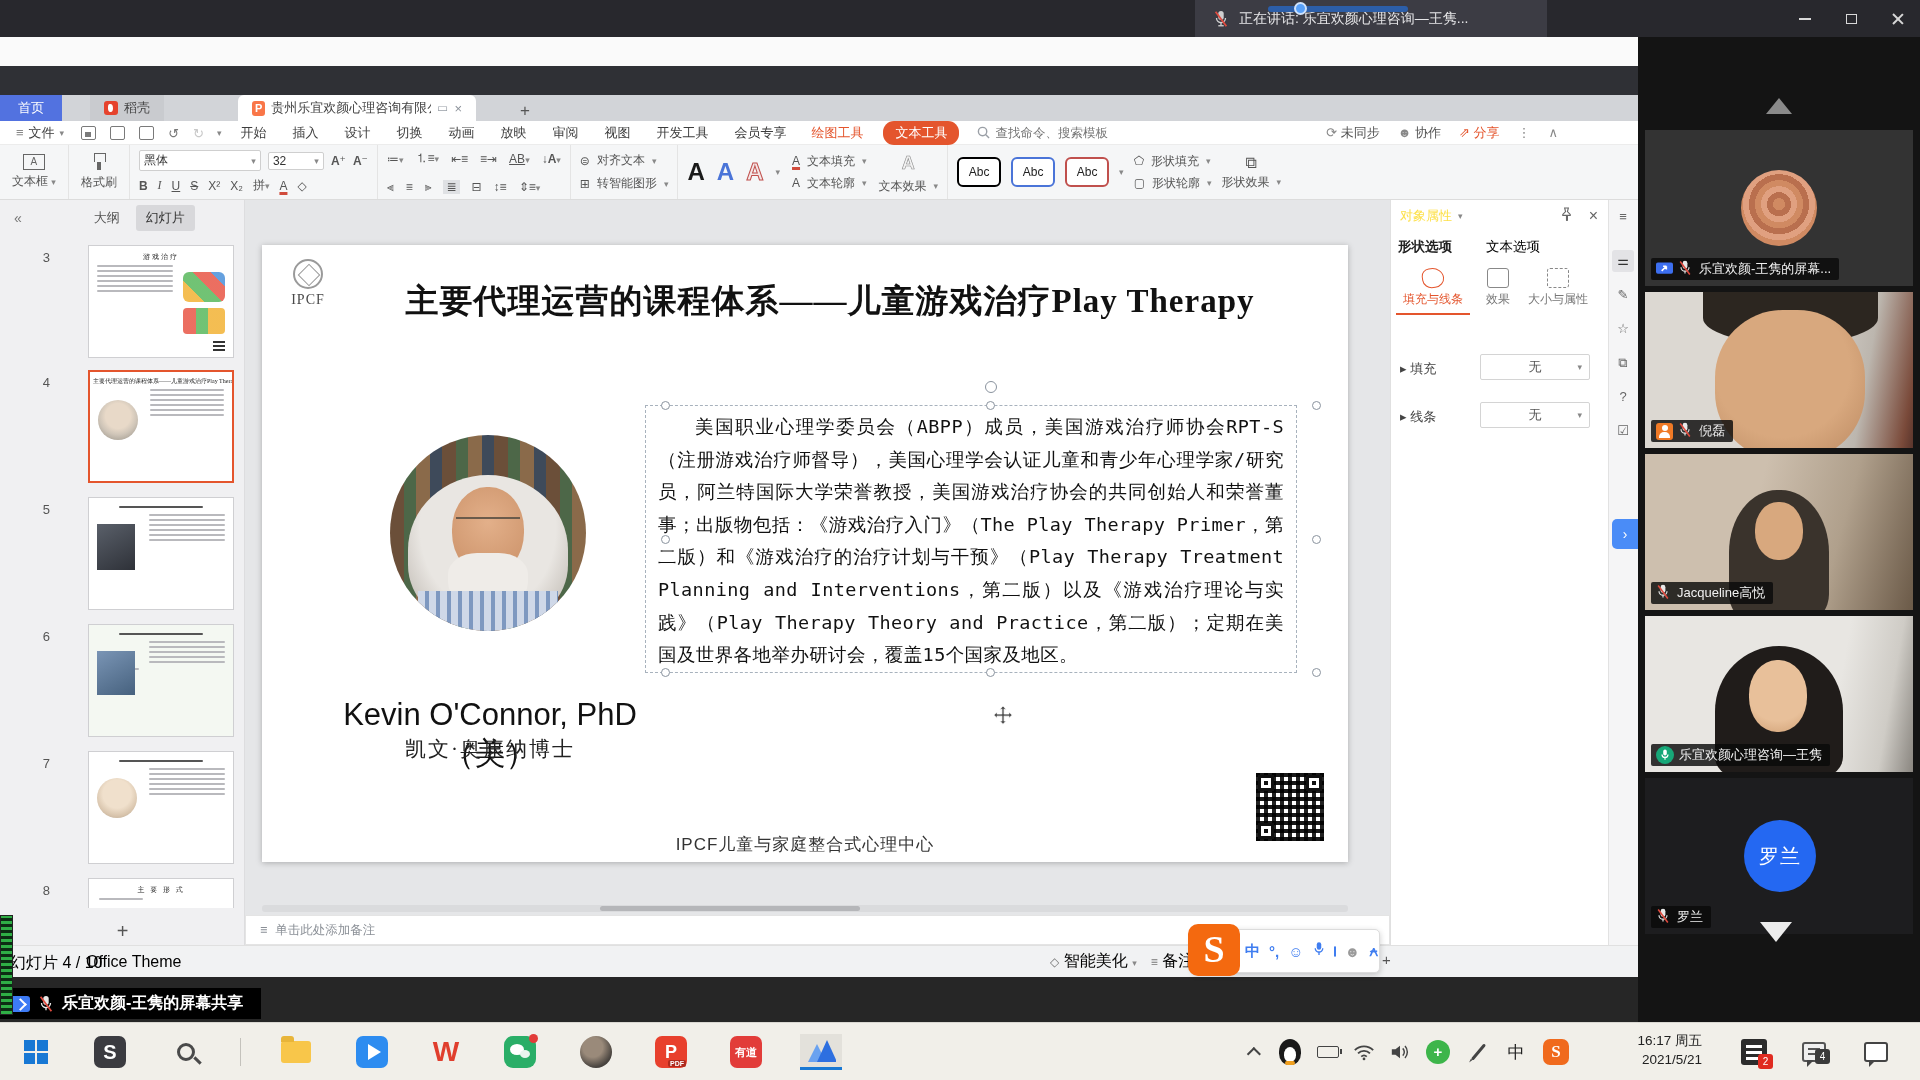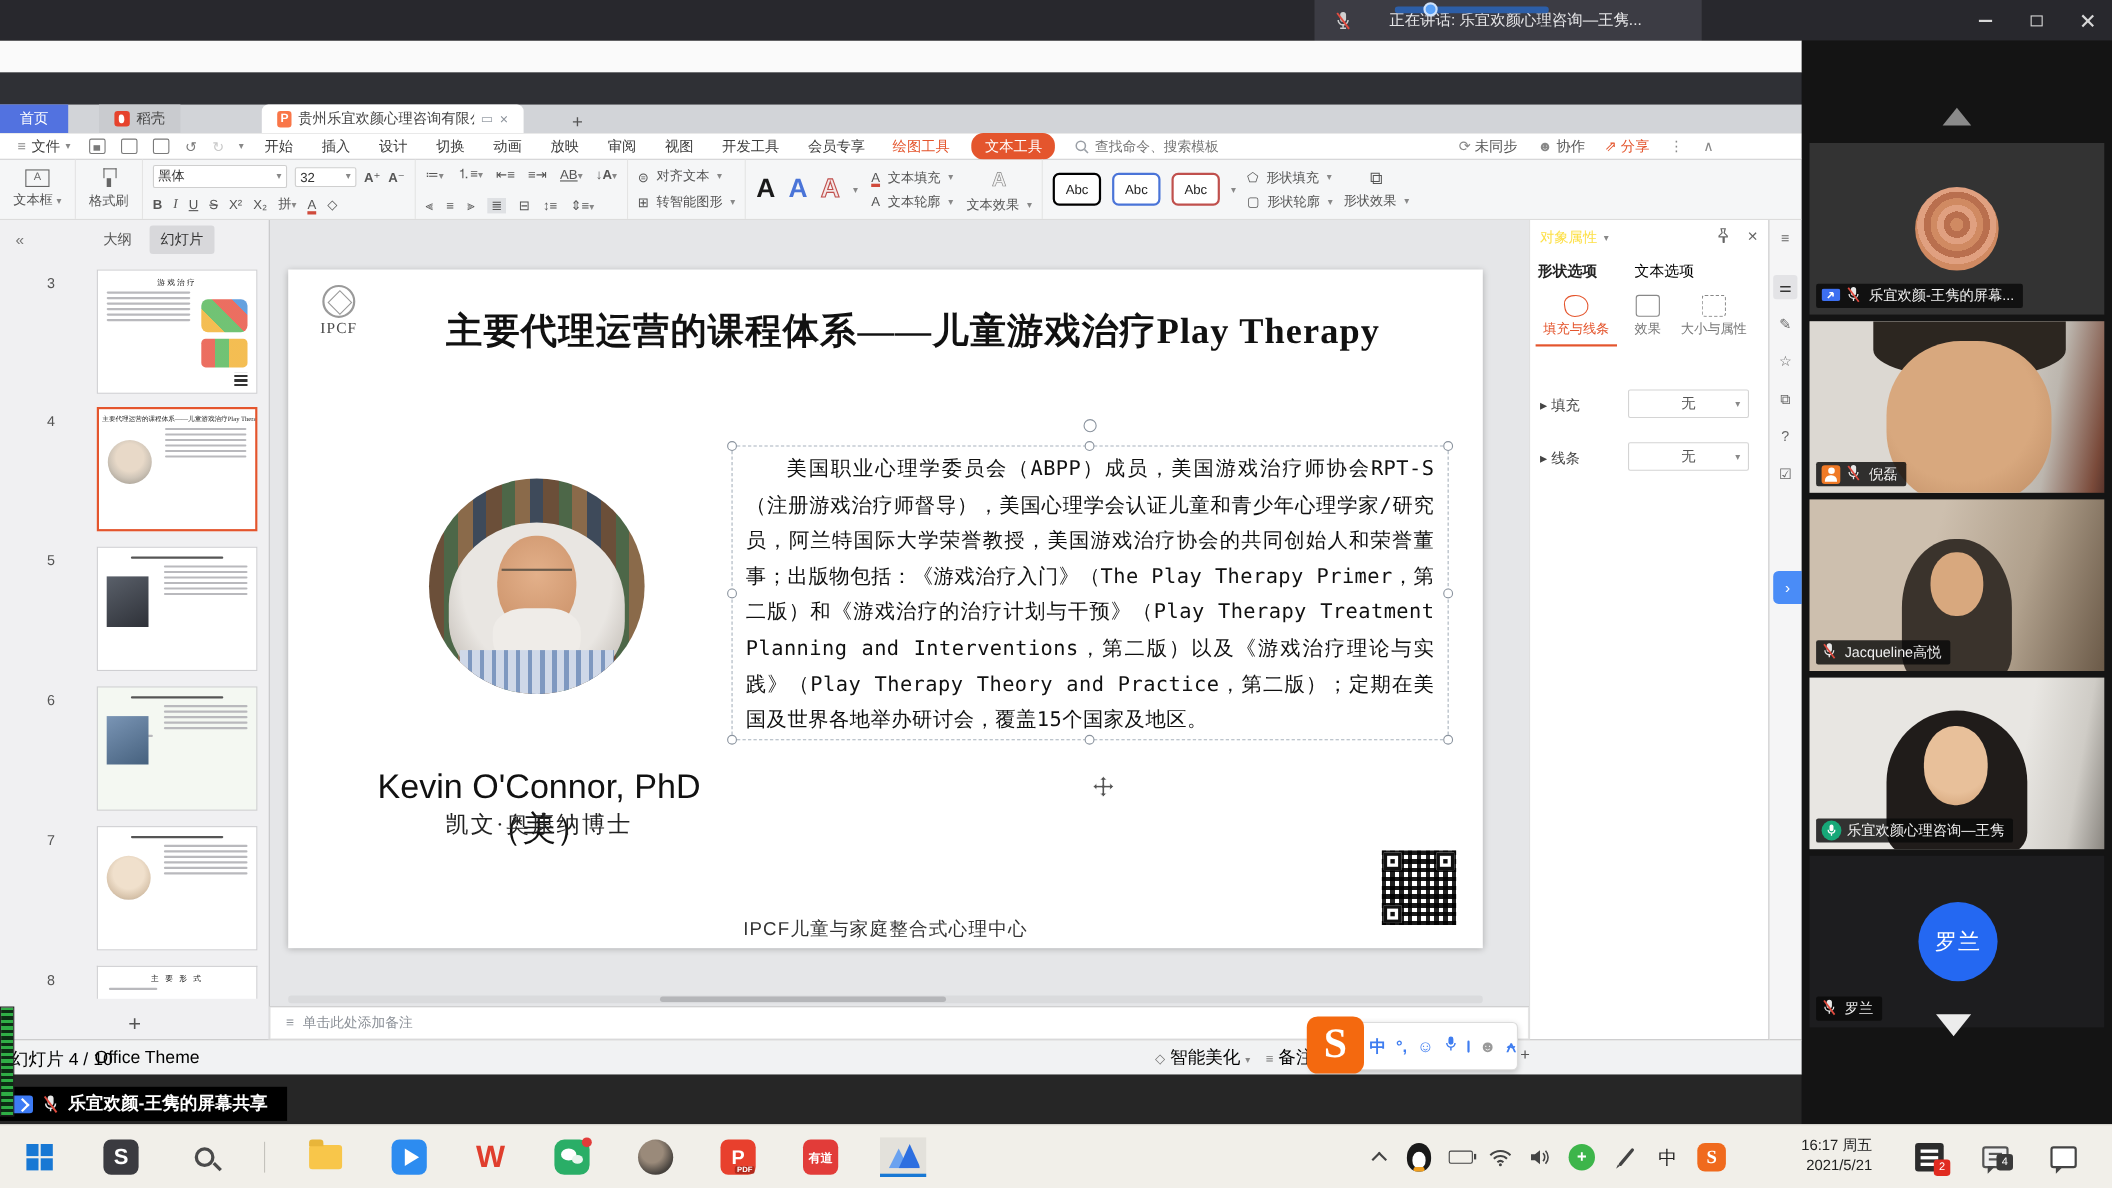--- a/index.html
+++ b/index.html
@@ -5,21 +5,21 @@
   * { margin:0; padding:0; box-sizing:border-box; }
   html,body { width:1920px; height:1080px; overflow:hidden; background:#000;
     font-family:"Liberation Sans","DejaVu Sans",sans-serif; }
   #root { position:relative; width:1920px; height:1080px; background:#0f0f10; }
   .abs { position:absolute; }
 
   
   #meet-bar { left:0; top:0; width:1920px; height:37px; background:#28282d; }
   #meet-title { left:0; right:0; top:9px; text-align:center; color:#e8e8ea; font-size:15px; }
   #speak-banner { left:1195px; top:0; width:352px; height:37px; background:#3c3c44; display:flex; align-items:center; padding-left:18px; gap:10px; }
-  #speak-text { color:#e6e6e8; font-size:14px; white-space:nowrap; overflow:hidden;margin-left:24px; }
+  #speak-text { color:#e6e6e8; font-size:14px; white-space:nowrap; overflow:hidden; }
   #vol-slider { left:1268px; top:6px; width:140px; height:6px; background:#2c5ea8; border-radius:3px; }
   #vol-knob { left:1294px; top:2px; width:13px; height:13px; border-radius:50%; background:#58a0f8; border:2px solid #cfe2fb; }
   .winbtn { top:0; width:46px; height:37px; display:flex; align-items:center; justify-content:center; }
   .wb-min { width:12px; height:2px; background:#d8d8d8; }
   .wb-max { width:11px; height:10px; border:1.5px solid #d8d8d8; }
   .wb-x { position:relative; width:13px; height:13px; }
   .wb-x:before,.wb-x:after { content:""; position:absolute; left:6px; top:0; width:1.8px; height:14px; background:#d8d8d8; }
   .wb-x:before { transform:rotate(45deg);} .wb-x:after { transform:rotate(-45deg);}
 
   
@@ -42,21 +42,21 @@
   
   #menu-row { left:0; top:121px; width:1638px; height:24px; background:#fff; border-bottom:1px solid #ececec; display:flex; align-items:center; font-size:13px; color:#3d3d3d; }
   #file-menu { display:flex; align-items:center; gap:5px; padding:0 10px 0 16px; }
   .qicon { width:15px; height:14px; border:1.4px solid #7a7a7a; border-radius:2px; margin:0 7px; position:relative; }
   .qicon.save:after { content:""; position:absolute; left:3px; top:5px; width:6px; height:5px; background:#7a7a7a; }
   .qicon.undo { border:none; color:#7a7a7a; font-size:13px; width:auto; }
   .qicon.redo { border:none; color:#c9c9c9; font-size:13px; width:auto; }
   .mitem { padding:0 13px; white-space:nowrap; }
   #tool-draw { color:#e4552d; padding:0 12px; }
   #tool-text { background:#e4552d; color:#fff; border-radius:11px; padding:3px 12px; margin:0 8px; }
-  #cmd-search { display:flex; align-items:flex-end; gap:5px; margin-left:10px; color:#9a9fa6; }
+  #cmd-search { display:flex; align-items:flex-start; gap:5px; margin-left:10px; color:#9a9fa6; }
   #cmd-search input { border:none; outline:none; font-size:12.5px; color:#9a9fa6; width:150px; background:transparent; }
   #menu-right { margin-left:auto; display:flex; align-items:center; gap:18px; padding-right:80px; color:#555; }
   .mr-ic { font-size:13px; color:#888; }
 
   
   #ribbon { left:0; top:145px; width:1638px; height:55px; background:#f5f6f7; border-bottom:1px solid #dcdcdc; display:flex; align-items:stretch; font-size:12px; color:#555; }
   .rgroup { display:flex; flex-direction:column; justify-content:space-between; padding:5px 9px; border-right:1px solid #e4e4e4; }
   .rbig { display:flex; flex-direction:column; align-items:center; justify-content:center; gap:3px; padding:4px 12px; border-right:1px solid #e4e4e4; }
   .rrow { display:flex; align-items:center; gap:7px; }
   .combo { border:1px solid #cfcfcf; background:#fff; border-radius:2px; padding:1px 4px; display:flex; align-items:center; gap:10px; color:#333; }
@@ -100,21 +100,21 @@
   #logo-mark { width:30px; height:30px; margin:0 auto; border:2px solid #9a9a9a; border-radius:50%; position:relative; }
   #logo-mark:after { content:""; position:absolute; left:6px; top:6px; width:14px; height:14px; border:1.6px solid #9a9a9a; transform:rotate(45deg); }
   #logo-text { font-family:"Liberation Serif","DejaVu Serif",serif; font-size:14px; letter-spacing:1px; color:#4a4a4a; margin-top:3px; }
   #slide-title { left:80px; right:30px; top:34px; text-align:center; font-family:"Liberation Serif","DejaVu Serif",serif; font-size:33px; font-weight:600; color:#111; letter-spacing:1px; white-space:nowrap; }
   #photo { left:128px; top:190px; width:196px; height:196px; border-radius:50%; overflow:hidden; background:repeating-linear-gradient(90deg,#6b4f39 0 14px,#4d6748 14px 26px,#8a6a4a 26px 40px,#3e4a5a 40px 52px); }
   .ph-hair { position:absolute; left:18px; top:40px; width:160px; height:150px; border-radius:50% 50% 40% 40%; background:radial-gradient(ellipse at 50% 35%, #e9e6e2 0 60%, #cfcac4 80%, transparent 100%); }
   .ph-face { position:absolute; left:62px; top:52px; width:72px; height:88px; border-radius:48%; background:radial-gradient(circle at 50% 40%, #e3b08a, #c98f66); }
   .ph-glass { position:absolute; left:66px; top:82px; width:64px; height:16px; border-top:2px solid #6b5b4b; }
   .ph-beard { position:absolute; left:58px; top:118px; width:80px; height:58px; border-radius:40% 40% 55% 55%; background:#efece8; }
   .ph-shirt { position:absolute; left:28px; top:156px; width:140px; height:44px; background:repeating-linear-gradient(90deg,#cfd8e8 0 7px,#7e98c0 7px 11px); }
-  #kc-textbox { left:403px; top:160px; width:652px; height:268px; border:1.5px dashed #a8b2bd; background:#fff; padding:5px 12px 0 12px; }
+  #kc-textbox { left:383px; top:160px; width:652px; height:268px; border:1.5px dashed #a8b2bd; background:#fff; padding:5px 12px 0 12px; }
   #kc-text { font-family:"DejaVu Sans Mono","Liberation Mono",monospace; font-size:18.5px; line-height:32.6px; color:#111; text-align:justify; text-indent:2em; letter-spacing:.4px; }
   .hdl { position:absolute; width:9px; height:9px; border-radius:50%; background:#fff; border:1.4px solid #8a939e; }
   #rot-hdl { left:723px; top:136px; width:12px; height:12px; border-radius:50%; border:1.6px solid #8a939e; background:#fff; }
   #name-en { left:60px; top:452px; width:336px; text-align:center; font-size:31px; color:#111; }
   #name-cn { left:60px; top:490px; width:336px; text-align:center; font-family:"Liberation Serif","DejaVu Serif",serif; font-size:21px; color:#222; letter-spacing:2px; }
   #qr { left:994px; top:528px; width:68px; height:68px; background:
       repeating-linear-gradient(0deg,rgba(0,0,0,.9) 0 4px,transparent 4px 8px),
       repeating-linear-gradient(90deg,#222 0 4px,#fff 4px 8px); outline:4px solid #fff; }
   .qr-f { position:absolute; width:16px; height:16px; border:3px solid #111; background:#fff; }
   .qr-f:after { content:""; position:absolute; left:3px; top:3px; width:4px; height:4px; background:#111; }

